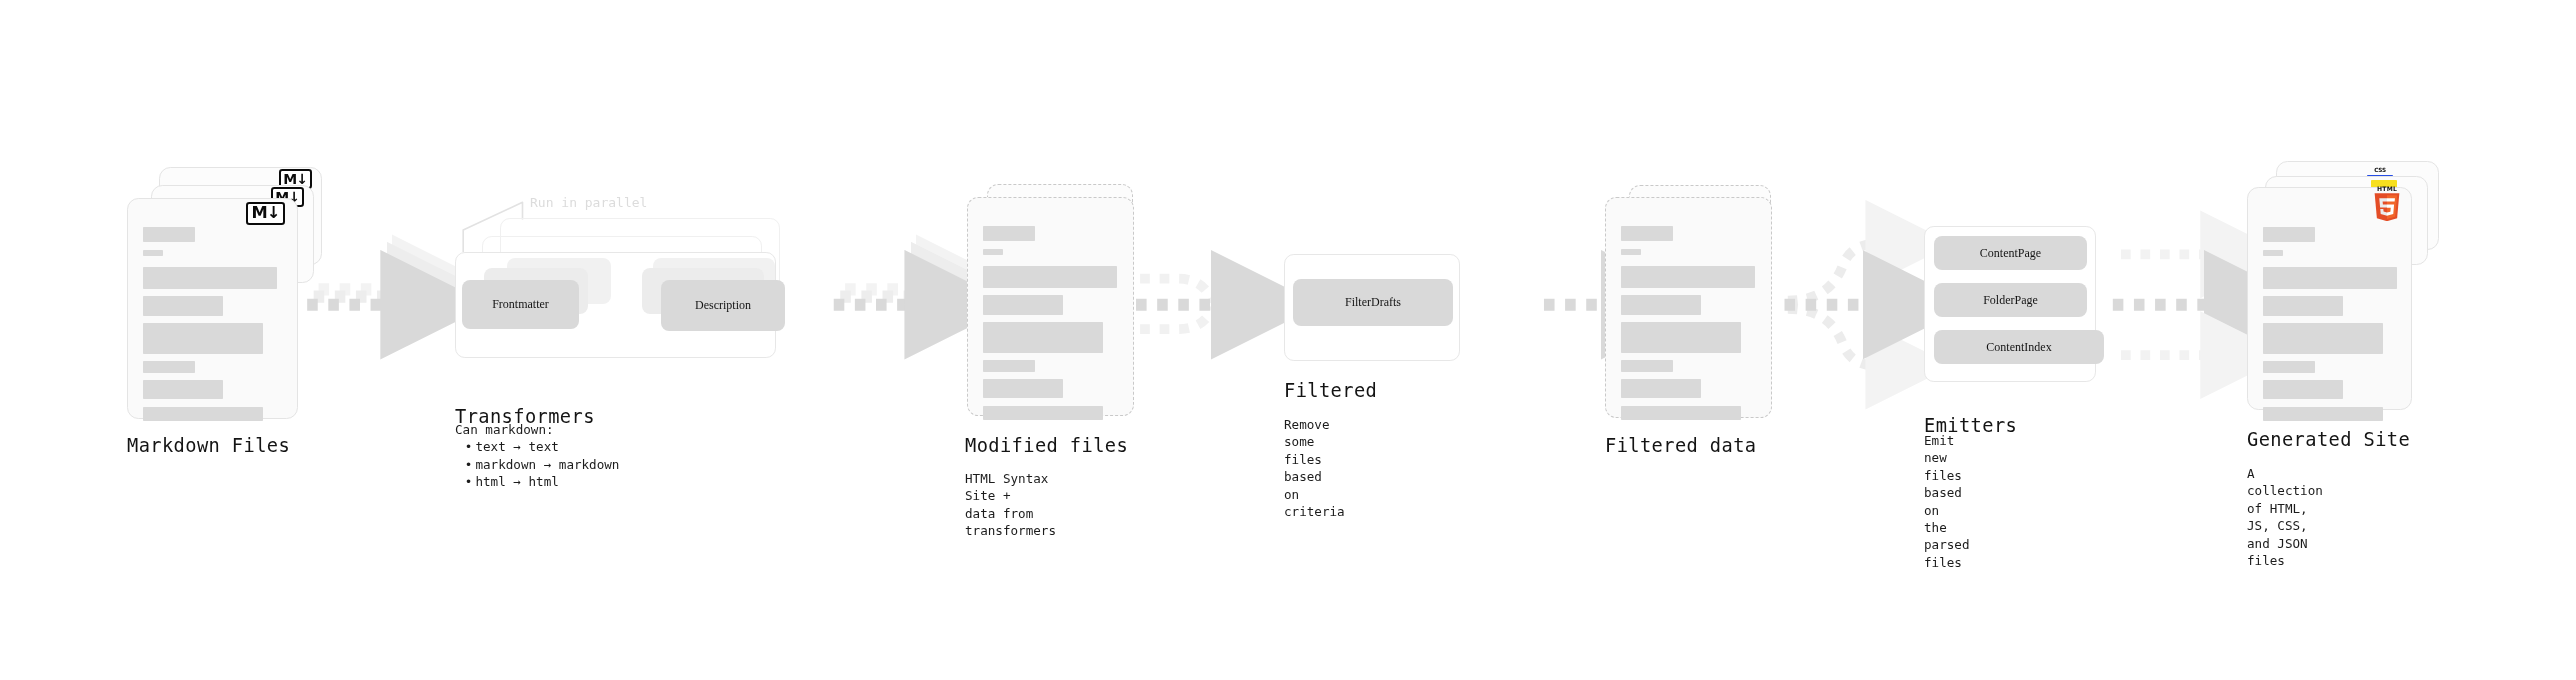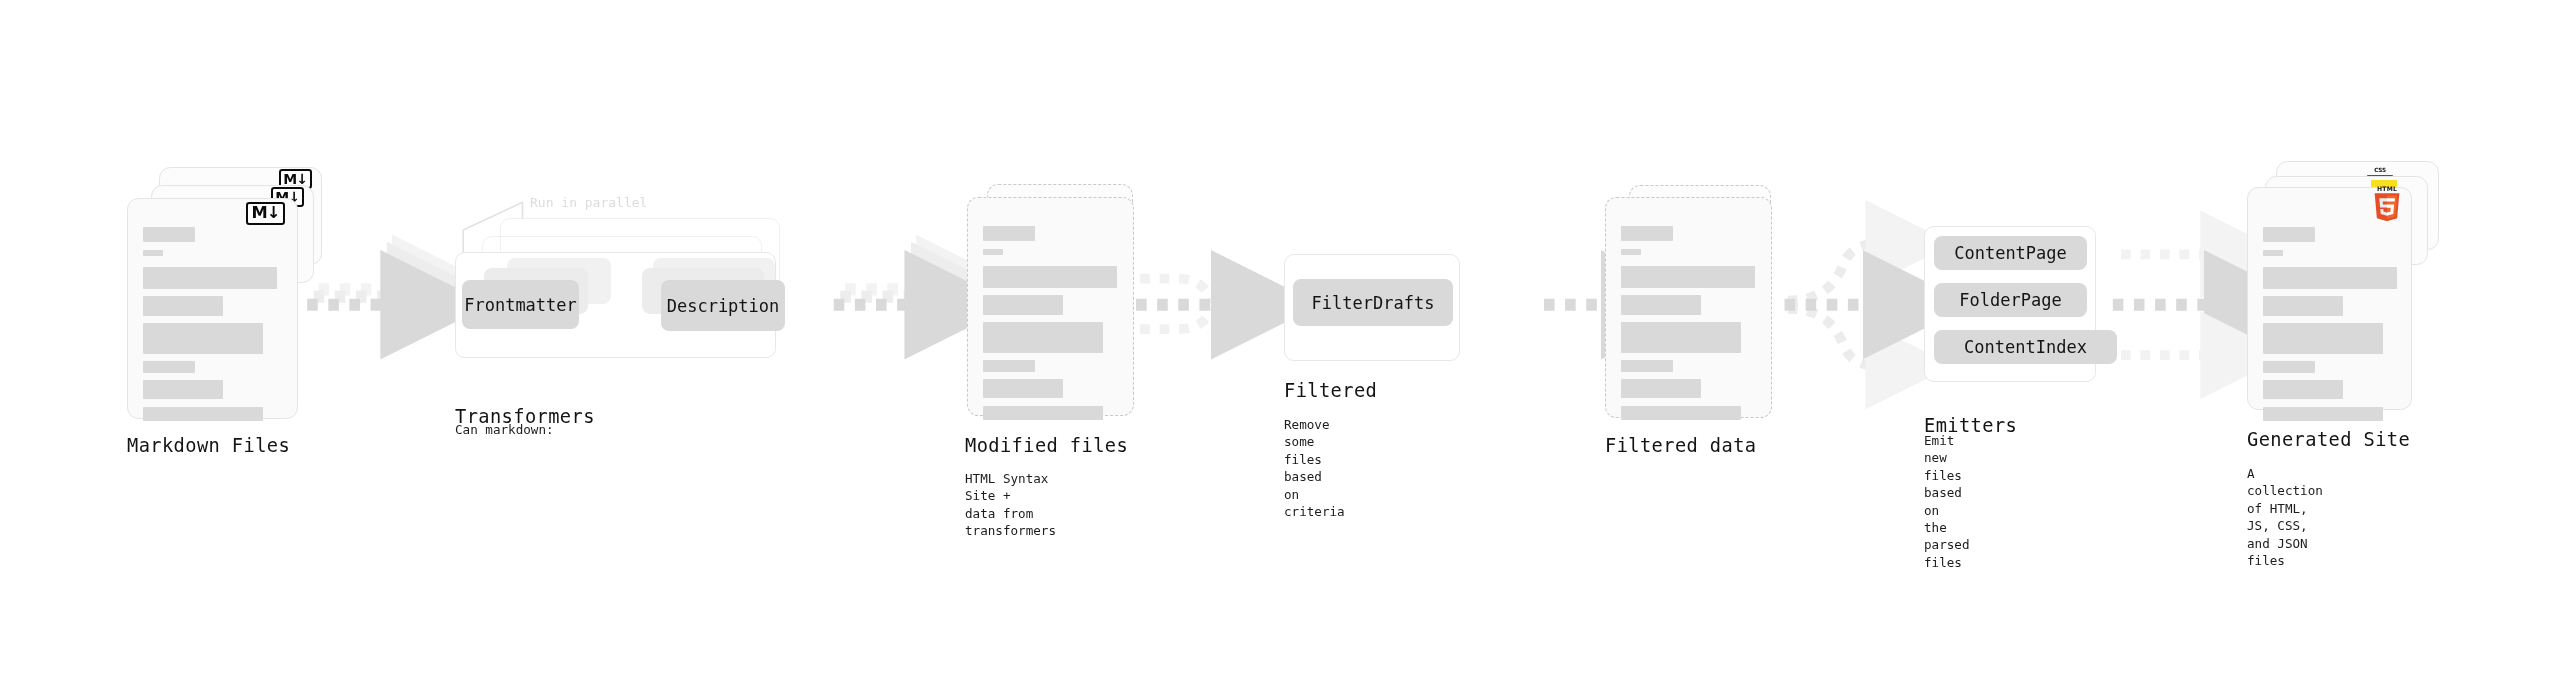--- a/index.html
+++ b/index.html
@@ -121,23 +121,24 @@
     border-color: #f0f0f0;
   }
   .chip {
     position: absolute;
     box-sizing: border-box;
     background: #d9d9d9;
     border-radius: 8.1px;
     display: flex;
     align-items: center;
     justify-content: center;
-    font-size: 17px;
+    font-size: 12px;
     color: #141414;
     white-space: nowrap;
+    font-family: Liberation Serif, serif;
   }
   .chip.ghost { background: #ececec; }
   .chip.ghost2 { background: #f1f1f1; }
 
   
   .parallel-label {
     position: absolute;
     font-size: 13px;
     color: #dcdcdc;
     white-space: nowrap;
@@ -274,20 +275,25 @@
       <span>Frontmatter</span>
     </div>
     <div class="chip" style="left:661px; top:280px; width:124px; height:51px;">
       <span>Description</span>
     </div>
 
     <div class="caption-title" style="left:455px; top:406px;">Transformers</div>
 
     <div class="caption-list" style="left:455px; top:421px;">
       <div class="lead">Can markdown:</div>
+      <ul>
+        <li>text → text</li>
+        <li>markdown → markdown</li>
+        <li>html → html</li>
+      </ul>
     </div>
   </div>
 
   <div class="stage">
     <div class="doc dashed" style="left:987px; top:184px; width:146px; height:89px; background:#fcfcfc;"></div>
     <div class="doc dashed" style="left:967px; top:197px; width:167px; height:219px;">
       <div class="doc-body">
         <div class="bar" style="width:52px;height:15.4px;"></div>
         <div class="bar" style="width:19.5px;height:6.5px;margin-bottom:10.6px;"></div>
         <div class="bar" style="width:134px;height:22px;"></div>
@@ -336,21 +342,21 @@
 
   <div class="stage">
     <div class="plugin-group" style="left:1924px; top:226px; width:172px; height:156px;">
     </div>
     <div class="chip" style="left:1934px; top:236px; width:153px; height:34px;">
       <span>ContentPage</span>
     </div>
     <div class="chip" style="left:1934px; top:283px; width:153px; height:34px;">
       <span>FolderPage</span>
     </div>
-    <div class="chip" style="left:1934px; top:330px; width:183px; height:34px;">
+    <div class="chip" style="left:1934px; top:330px; width:170px; height:34px;">
       <span>ContentIndex</span>
     </div>
 
     <div class="caption-title" style="left:1924px; top:397px;margin-top:18px;">Emitters</div>
     <div class="caption-sub" style="left:1924px; top:432px;">Emit new files based on
 the parsed files</div>
   </div>
 
   <div class="stage">
 

